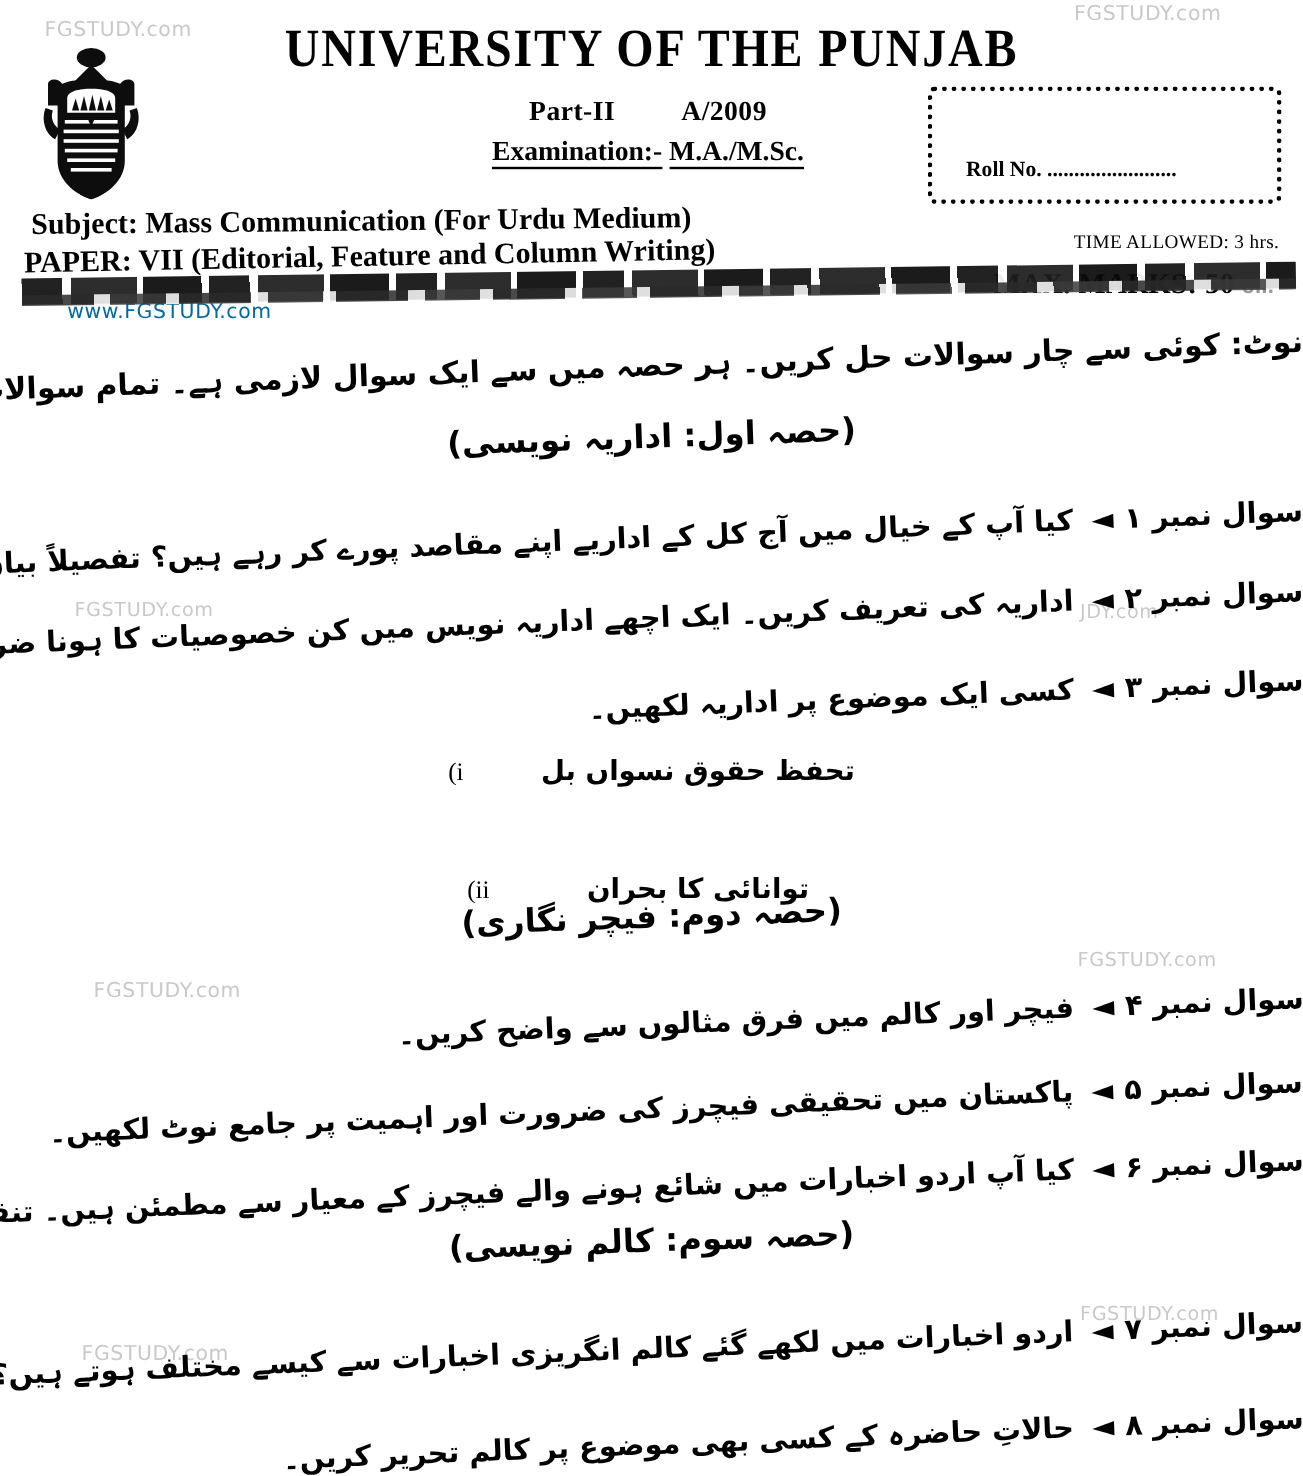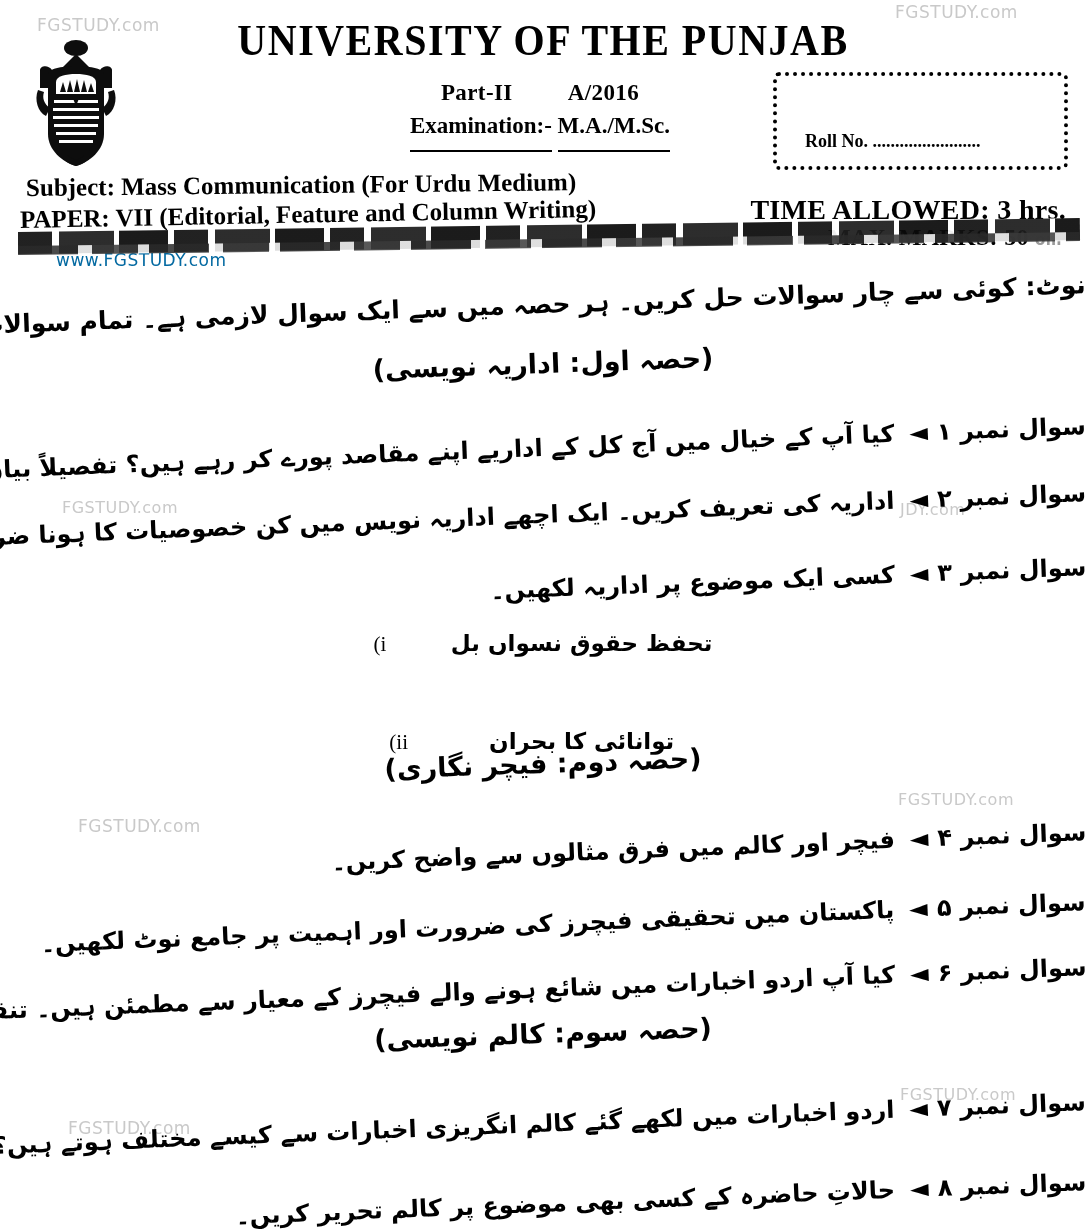--- a/index.html
+++ b/index.html
@@ -66,21 +66,21 @@
 
   .exam-line {
     position: absolute;
     left: 330px;
     top: 113px;
     width: 420px;
     text-align: center;
     font-weight: bold;
     font-size: 23px;
   }
-  .exam-line .u { border-bottom: 2px solid #000; padding-bottom: 12px; }
+  .exam-line .u { border-bottom: 2px solid #000; padding-bottom: 1px; }
 
   .roll-box {
     position: absolute;
     left: 773px;
     top: 72px;
     width: 287px;
     height: 90px;
     border: 4px dotted #000;
     border-radius: 6px;
   }
@@ -110,22 +110,22 @@
     font-weight: bold;
     font-size: 25px;
     white-space: nowrap;
     transform: rotate(-1.1deg);
     transform-origin: left center;
   }
   .time-line {
     position: absolute;
     right: 20px;
     top: 194px;
-    font-weight: bold;
-    font-size: 28px;
+    font-weight: normal;
+    font-size: 16px;
     white-space: nowrap;
     letter-spacing: 0.3px;
   }
   .marks-line {
     position: absolute;
     right: 24px;
     top: 224px;
     font-weight: bold;
     font-size: 24px;
     white-space: nowrap;
@@ -311,21 +311,21 @@
                  L72 106 C66 116 60 120 54 122 C48 120 42 116 36 106 Z"></path>
       </g>
     </svg>
   </div>
 
   <div class="uni-title">UNIVERSITY OF THE PUNJAB</div>
 
   <div class="part-line">
     <span>Part-II</span>
     <span class="gap"></span>
-    <span>A/2016</span>
+    <span>A/2009</span>
   </div>
 
   <div class="exam-line">
     <span class="u">Examination:-</span>
     <span class="u">M.A./M.Sc.</span>
   </div>
 
   <div class="roll-box">
     <span class="roll-label">Roll No. ........................</span>
   </div>

